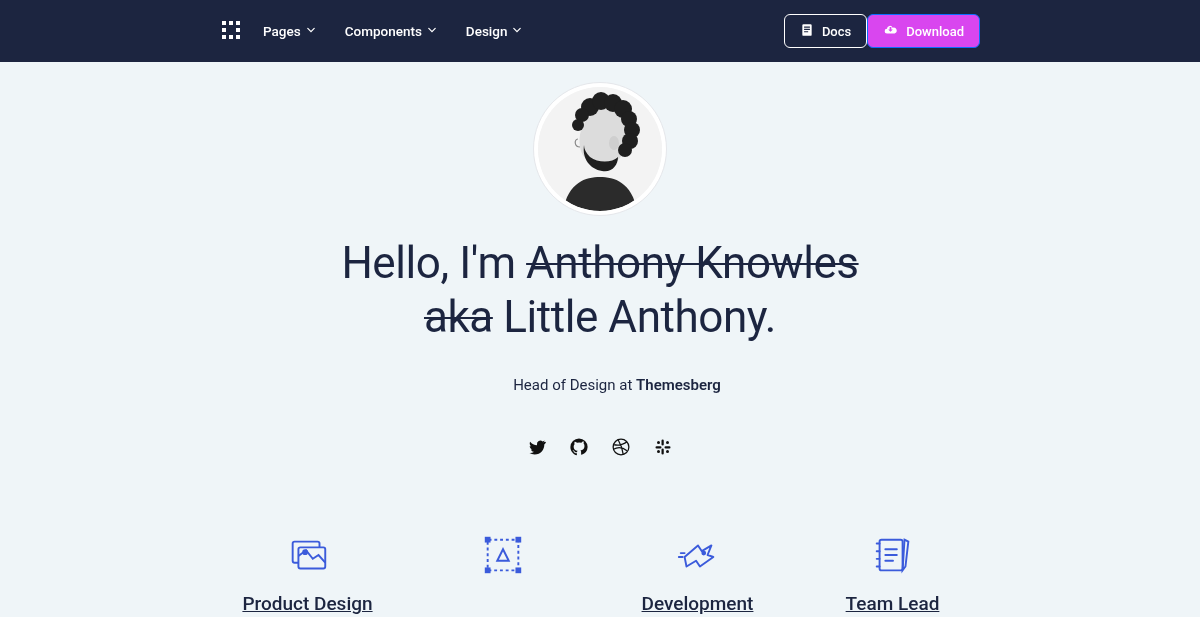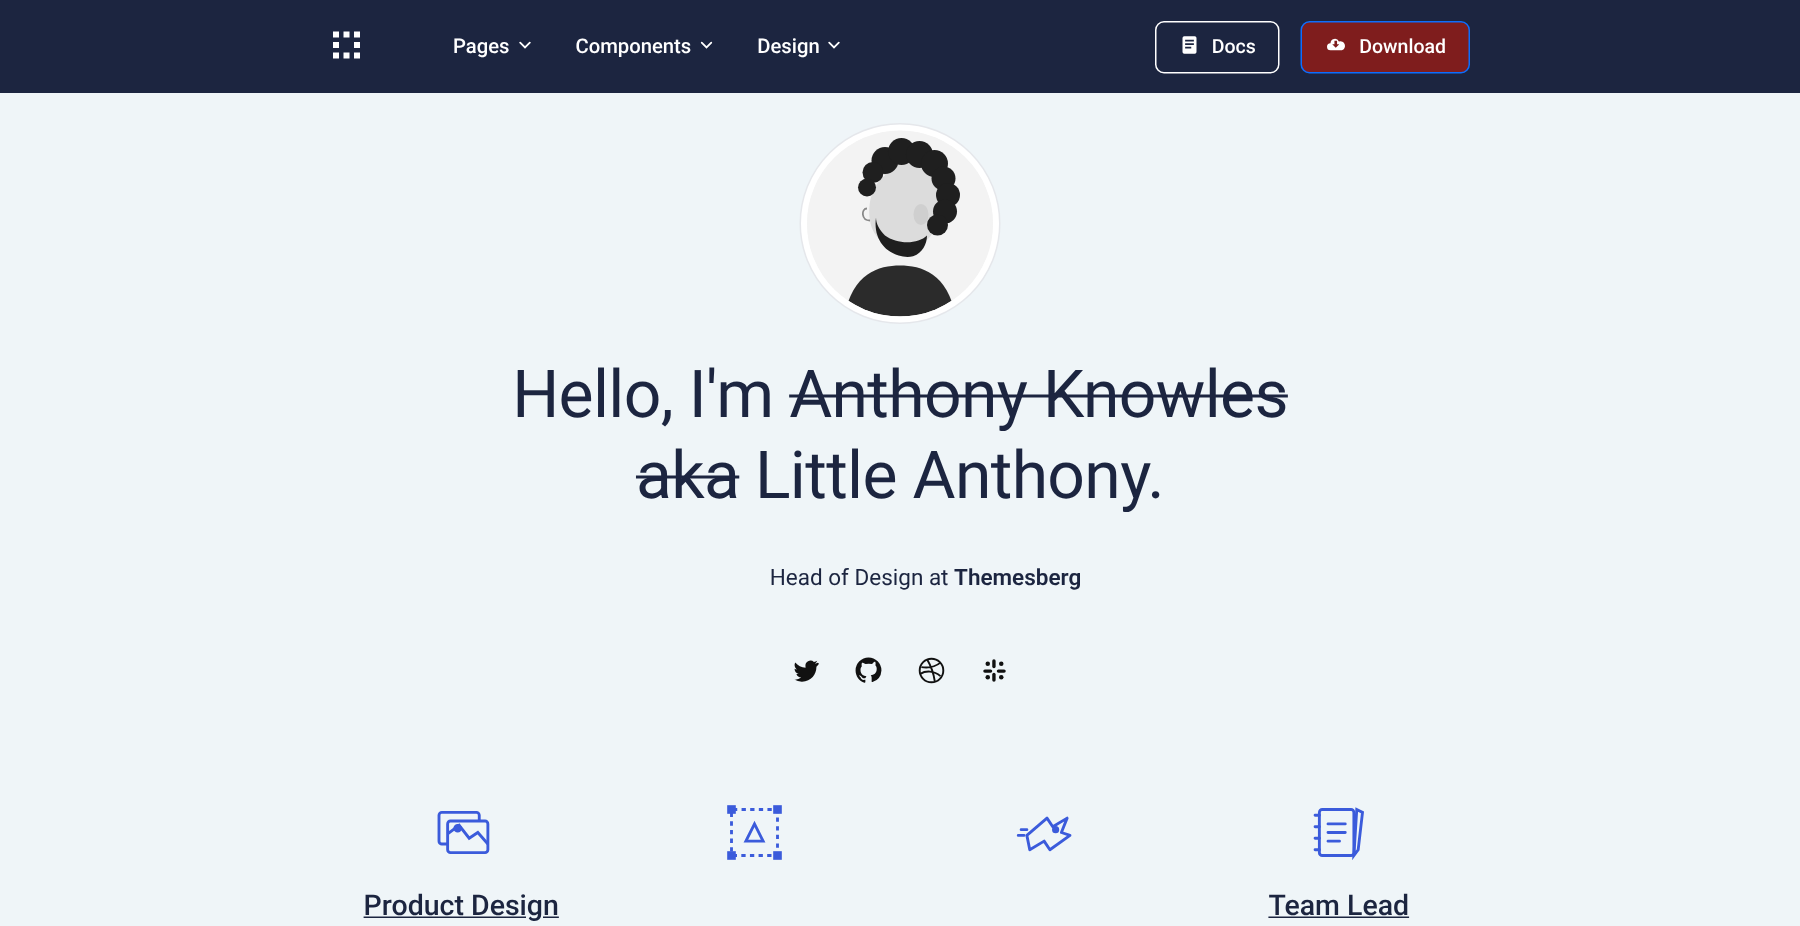--- a/index.html
+++ b/index.html
@@ -13,41 +13,41 @@
     }
     
     .navbar {
       background:#1c2540;
       height:62px;
       display:flex;
       align-items:center;
       justify-content:space-between;
       padding:0 220px 0 220px;
     }
-    .nav-left { display:flex; align-items:center; gap:60px; }
+    .nav-left { display:flex; align-items:center; gap:21px; }
     .brand { display:flex; align-items:center; }
     .nav-menu { display:flex; align-items:center; gap:30px; }
     .nav-item {
       display:flex; align-items:center; gap:6px;
       color:#fff; font-size:13.5px; font-weight:500;
       cursor:pointer;
     }
     .chevron { width:8px; height:8px; display:inline-flex; }
-    .nav-right { display:flex; align-items:center; gap:14px; }
+    .nav-right { display:flex; align-items:center; }
     .btn {
       display:inline-flex; align-items:center; gap:8px;
       border-radius:6px; font-size:13px; font-weight:500;
       padding:8px 15px; cursor:pointer; line-height:1;
       text-decoration:none;
     }
     .btn-outline {
       border:1.5px solid #fff; color:#fff;
     }
     .btn-primary {
-      background:#7f1d1d; color:#fff; border:1.5px solid #0d6efd;
+      background:#d946ef; color:#fff; border:1.5px solid #0d6efd;
     }
     
     .hero {
       text-align:center;
       padding-top:20px;
     }
     .avatar-wrap {
       width:134px; height:134px; border-radius:50%;
       background:#fff; margin:0 auto; display:flex;
       align-items:center; justify-content:center;
@@ -255,20 +255,21 @@
     </div>
   </div>
   <div class="feature">
     <div class="feature-icon">
       <svg viewBox="0 0 48 48" fill="none" stroke="#3b5bdb" stroke-width="2" stroke-linejoin="round">
         <path d="M10 26l14-12 4 6 10-6-4 10 6 2-14 10-4-6-10 6z"></path>
         <path d="M6 22h4M4 26h4" stroke-linecap="round"></path>
         <circle cx="30" cy="22" r="1.5" fill="#3b5bdb"></circle>
       </svg>
     </div>
+    <div class="feature-title">Development</div>
   </div>
   <div class="feature">
     <div class="feature-icon">
       <svg viewBox="0 0 48 48" fill="none" stroke="#3b5bdb" stroke-width="2">
         <rect x="10" y="8" width="24" height="32" rx="2"></rect>
         <path d="M10 12h-3M10 20h-3M10 28h-3M10 36h-3" stroke-linecap="round"></path>
         <path d="M16 18h12M16 24h12M16 30h8" stroke-linecap="round"></path>
         <path d="M36 8l4 2-3 26-3 4z"></path>
       </svg>
     </div>

